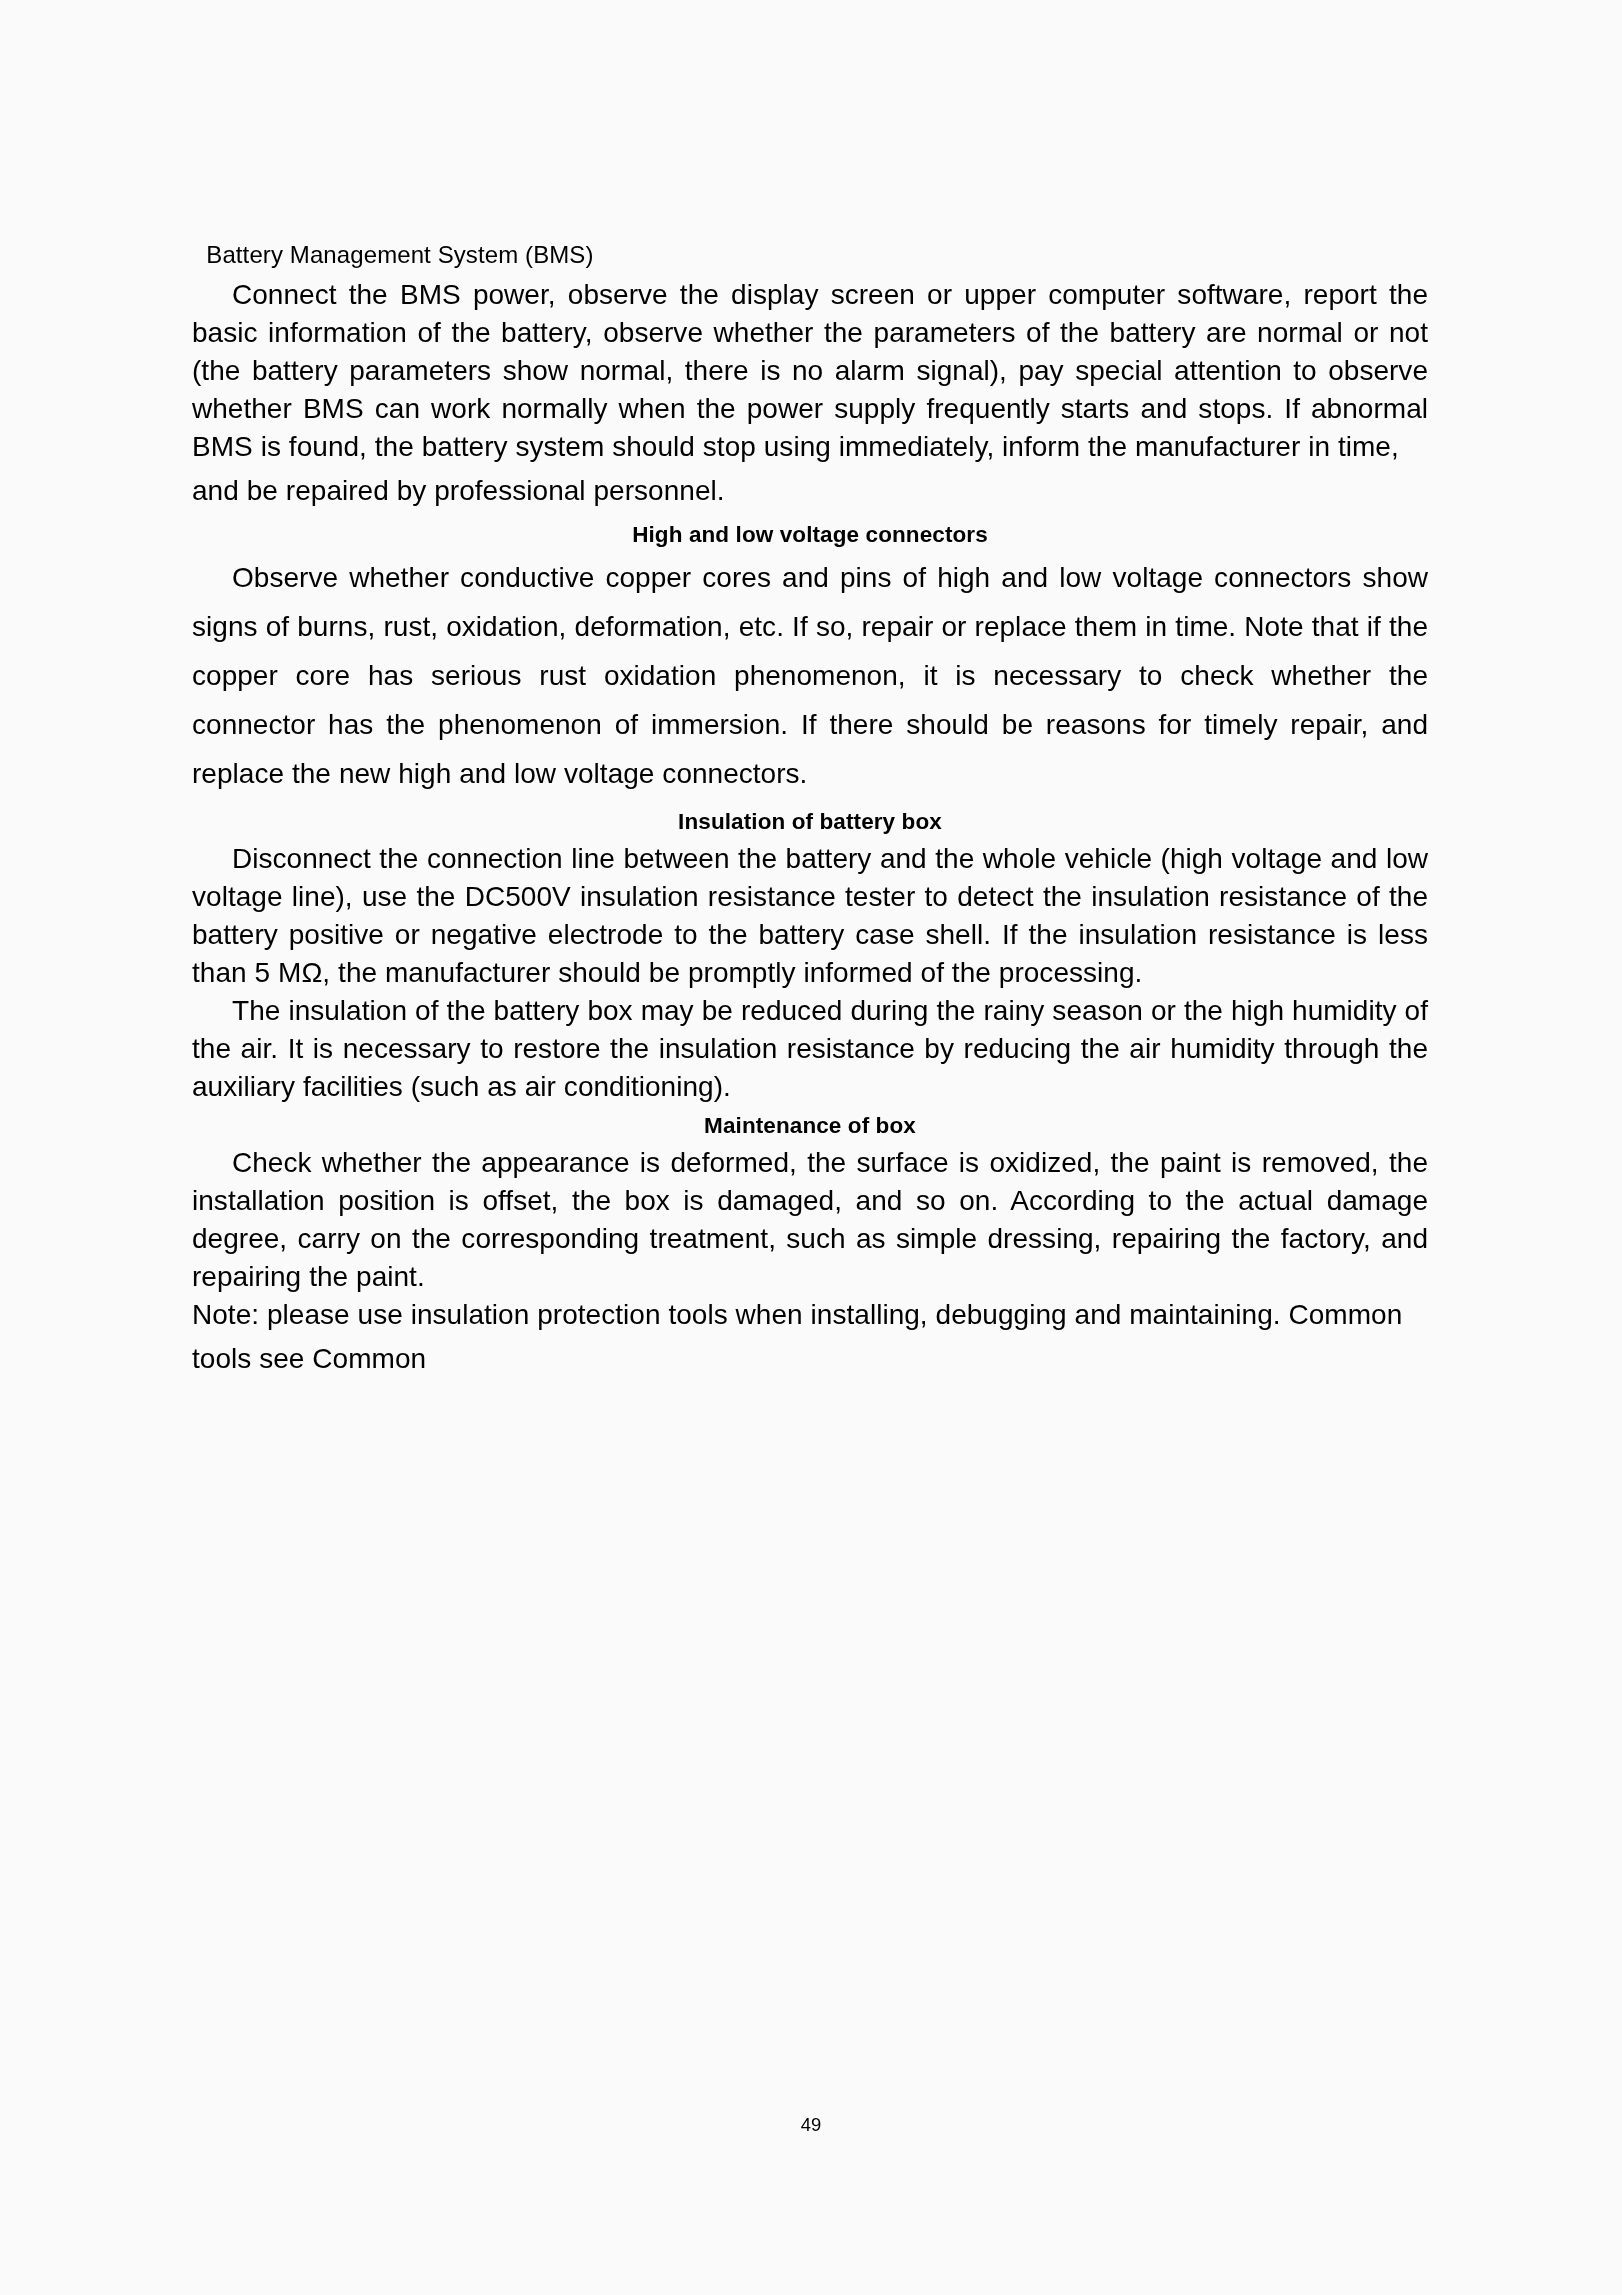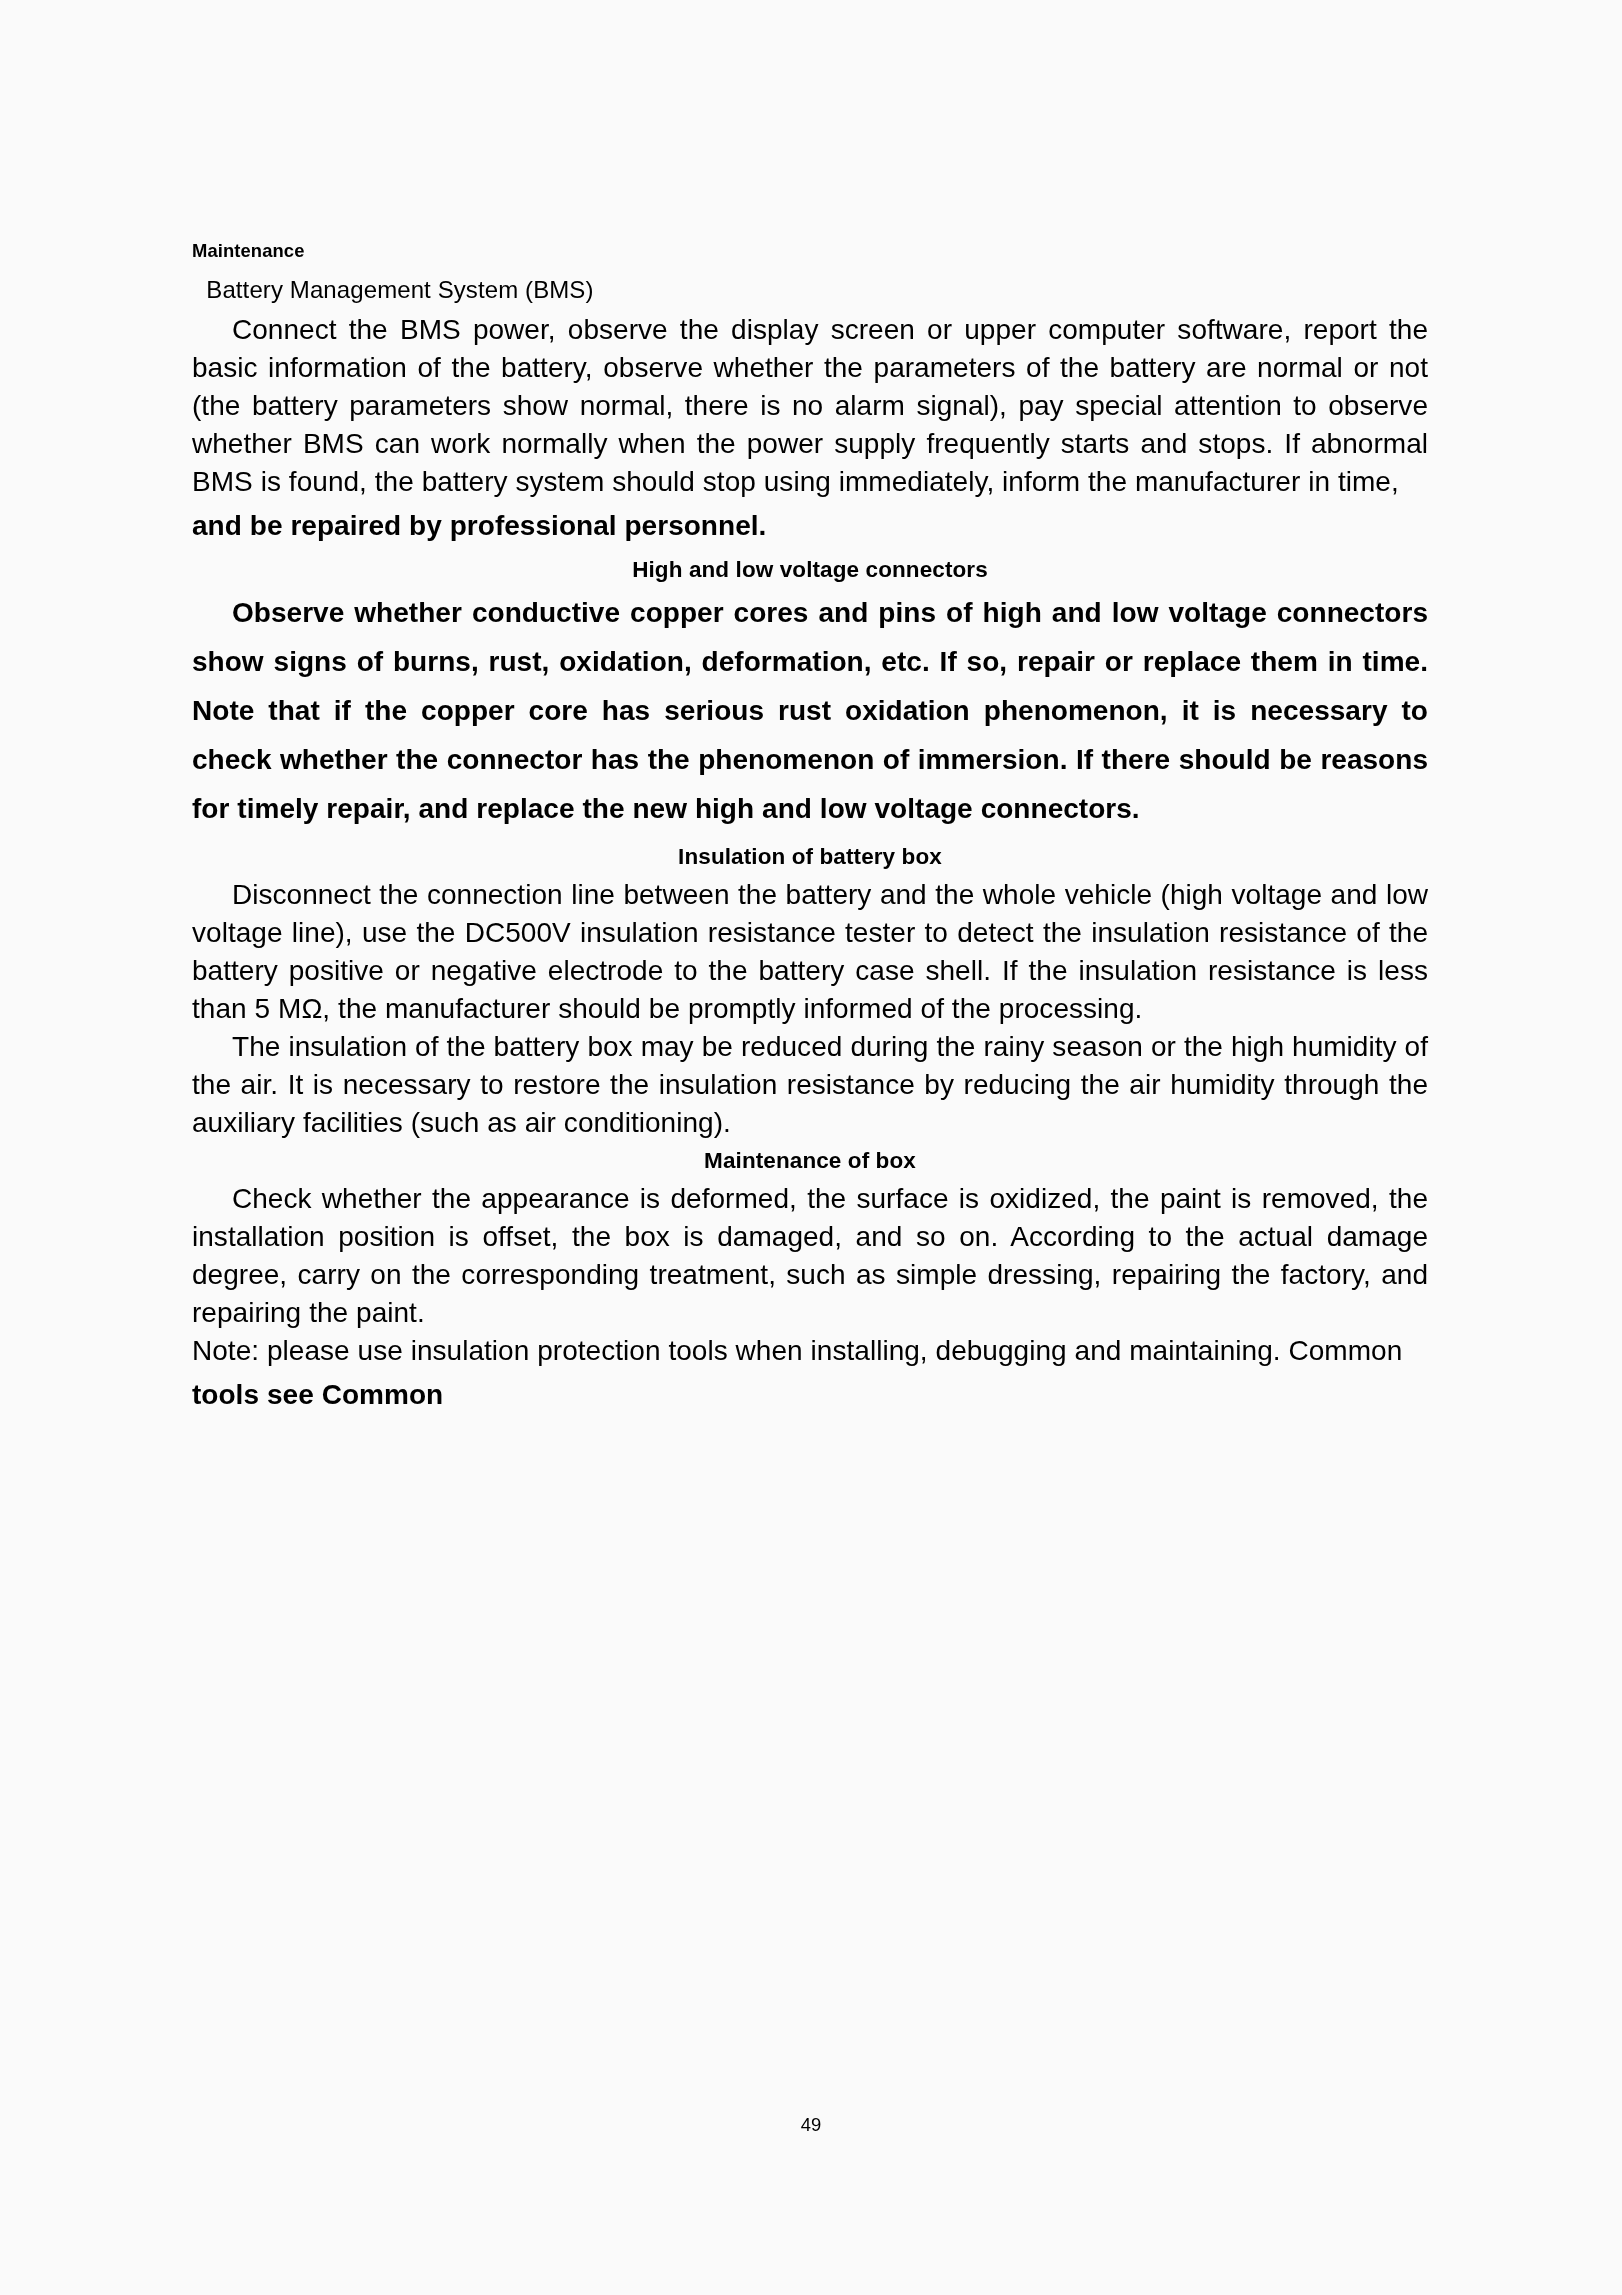--- a/index.html
+++ b/index.html
@@ -56,21 +56,21 @@
   
   .para {
     font-size: 28px;
     text-align: justify;
     text-justify: inter-word;
     margin: 0;
     letter-spacing: 0.03px;
     word-spacing: 0.1px;
   }
   .para.tight   { line-height: 38px; }
-  .para.loose   { line-height: 49px; font-weight: bold; }
+  .para.loose   { line-height: 49px; }
   .para.indent  { text-indent: 40px; }
 
   
   .gap-sm { height: 4.1px; }
 
   
   .page-number {
     position: absolute;
     left: 0;
     right: 0;
@@ -80,21 +80,20 @@
     line-height: 24.5px;
   }
 </style>
 </head>
 <body>
 
 <div class="page">
 
   <div class="content">
 
-    <div class="running-label">Maintenance</div>
 
     <div class="chapter-heading">Battery Management System (BMS)</div>
 
     <p class="para tight indent">Connect the BMS power, observe the display screen or upper computer software, report the basic information of the battery, observe whether the parameters of the battery are normal or not (the battery parameters show normal, there is no alarm signal), pay special attention to observe whether BMS can work normally when the power supply frequently starts and stops. If abnormal BMS is found, the battery system should stop using immediately, inform the manufacturer in time,</p>
 
     <p class="para loose">and be repaired by professional personnel.</p>
 
     <div class="section-heading">High and low voltage connectors</div>
 
     <p class="para loose indent">Observe whether conductive copper cores and pins of high and low voltage connectors show signs of burns, rust, oxidation, deformation, etc. If so, repair or replace them in time. Note that if the copper core has serious rust oxidation phenomenon, it is necessary to check whether the connector has the phenomenon of immersion. If there should be reasons for timely repair, and replace the new high and low voltage connectors.</p>

